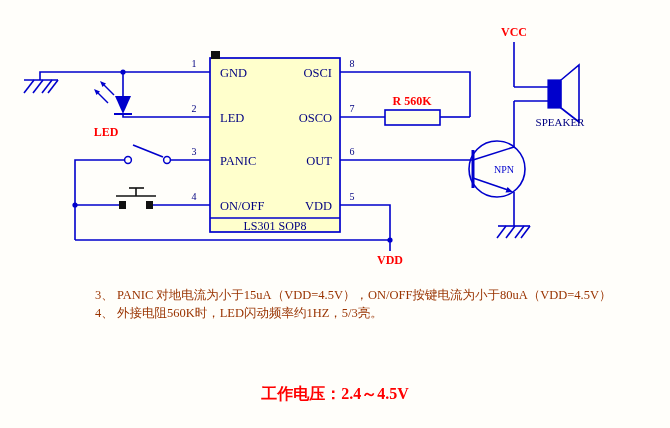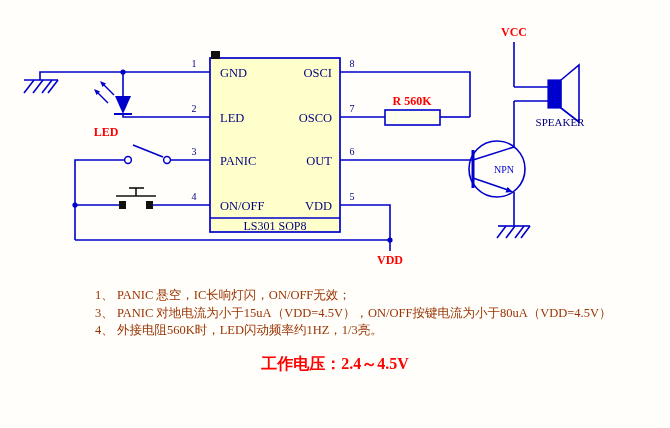--- a/index.html
+++ b/index.html
@@ -13,21 +13,21 @@
   .red-label{font-size:12px;fill:#ff0000;font-weight:bold;}
   .navy-label{font-size:11px;fill:#000080;}
   .chip-name{font-size:12px;fill:#000080;}
   .npn-label{font-size:10px;fill:#0000cc;}
   .notes{
     position:absolute;left:95px;top:287px;width:560px;
     color:#993300;font-size:12.5px;line-height:17.5px;
     font-family:"Liberation Serif", serif;white-space:nowrap;
   }
   .footer{
-    position:absolute;left:0;top:354px;width:670px;text-align:center;
+    position:absolute;left:0;top:384px;width:670px;text-align:center;
     color:#ff0000;font-weight:bold;font-size:16px;
     font-family:"Liberation Serif", serif;
   }
 </style>
 </head>
 <body>
 
 <div class="page">
 
   <svg width="670" height="285" viewBox="0 0 670 285">
@@ -151,23 +151,22 @@
       <polygon points="561,80 579,65 579,122 561,108" fill="#fffefa" stroke="#0000CC" stroke-width="1.6"></polygon>
     </g>
     <text x="560" y="126" text-anchor="middle" class="navy-label">SPEAKER</text>
 
     <text x="514" y="36" text-anchor="middle" class="red-label">VCC</text>
     <text x="390" y="264" text-anchor="middle" class="red-label">VDD</text>
   </svg>
 
   
   <div class="notes">
-    <div>1、 PANIC 悬空，IC长响灯闪，ON/OFF无效；</div>
     <div>3、 PANIC 对地电流为小于15uA（VDD=4.5V），ON/OFF按键电流为小于80uA（VDD=4.5V）</div>
-    <div>4、 外接电阻560K时，LED闪动频率约1HZ，1/3亮。</div>
+    <div>4、 外接电阻560K时，LED闪动频率约1HZ，5/3亮。</div>
   </div>
 
   
   <div class="footer">
     <span>工作电压：</span><span>2.4～4.5V</span>
   </div>
 
 </div>
 
 </body></html>

